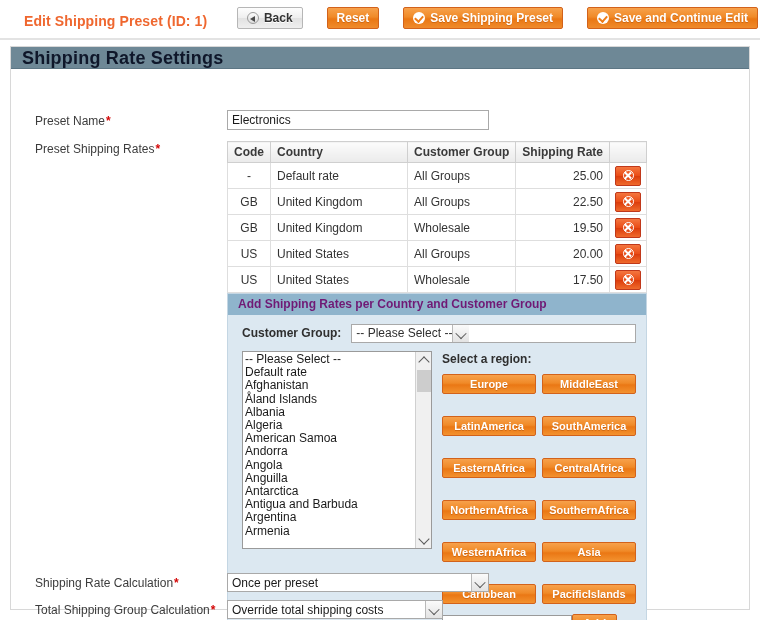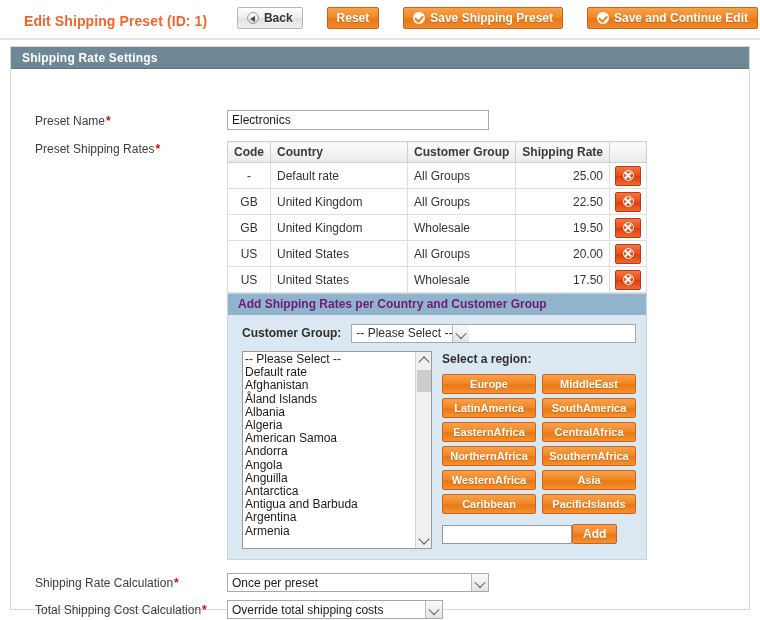--- a/index.html
+++ b/index.html
@@ -97,23 +97,23 @@
     position: absolute;
     left: 10px; top: 46px;
     width: 740px; height: 564px;
     border: 1px solid #d8d8d8;
     background: #fff;
   }
   #section-head {
     height: 22px;
     background: #6e8896;
     border-bottom: 1px solid #5d7684;
-    color: #ffffff;
-    font-weight: bold;
-    font-size: 12px;
+    color: #0f172a;
+    font-weight: bold;
+    font-size: 18px;
     line-height: 22px;
     padding-left: 11px;
     letter-spacing: .2px;
   }
   #form-area {
     position: relative;
     padding: 0;
     height: 540px;
   }
 
@@ -328,21 +328,21 @@
   #region-col { width: 196px; }
   #region-title {
     font-size: 12px;
     font-weight: bold;
     color: #2f2f2f;
     margin: 1px 0 8px 0;
   }
   #region-grid {
     display: grid;
     grid-template-columns: 1fr 1fr;
-    gap: 4px 6px;
+    gap: 22px 6px;
   }
   .region-btn {
     height: 20px;
     border: 1px solid #d2621b;
     border-radius: 2px;
     background: linear-gradient(to bottom,#f7a14b 0%,#f08a28 45%,#ea7714 55%,#f3922f 100%);
     color: #ffffff;
     font-size: 11px;
     font-weight: bold;
     display: flex;
@@ -545,21 +545,21 @@
 
     <div class="f-label" style="left:24px; top:507px;">
       <span>Shipping Rate Calculation</span><span class="req">*</span>
     </div>
     <div class="selbox" style="left:216px; top:504px; width:262px;gap:42px;">
       <span class="val">Once per preset</span>
       <span class="sel-arrow"></span>
     </div>
 
     <div class="f-label" style="left:24px; top:534px;">
-      <span>Total Shipping Cost Calculation</span><span class="req">*</span>
+      <span>Total Shipping Group Calculation</span><span class="req">*</span>
     </div>
     <div class="selbox" style="left:216px; top:531px; width:216px;">
       <span class="val">Override total shipping costs</span>
       <span class="sel-arrow"></span>
     </div>
 
   </div>
 </div>
 
 </body></html>

